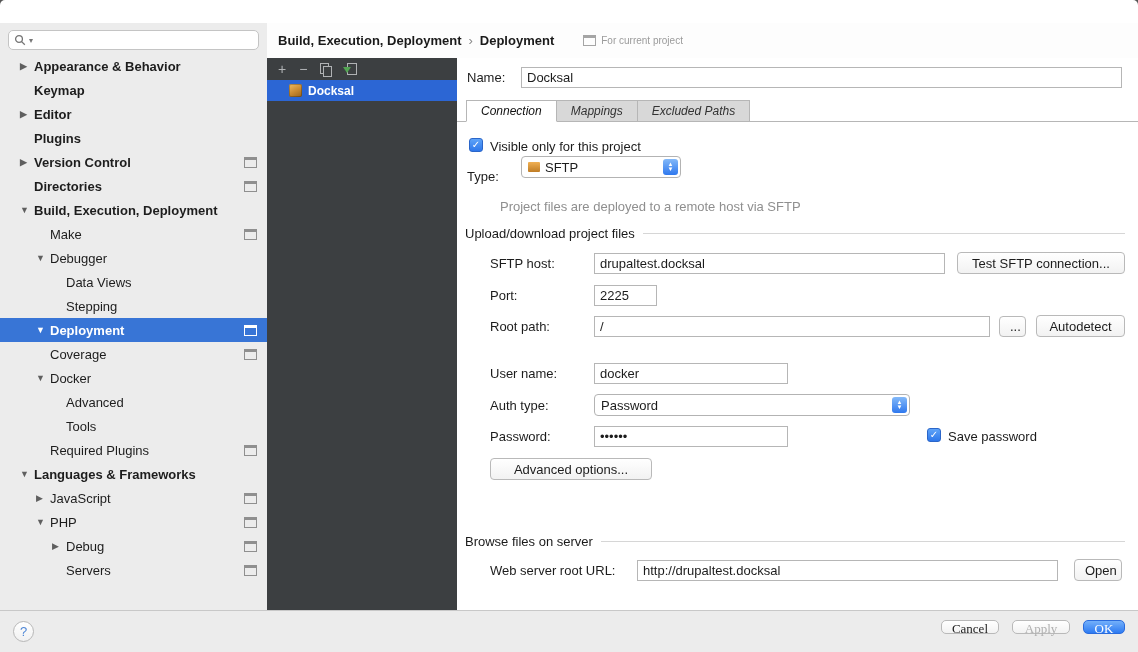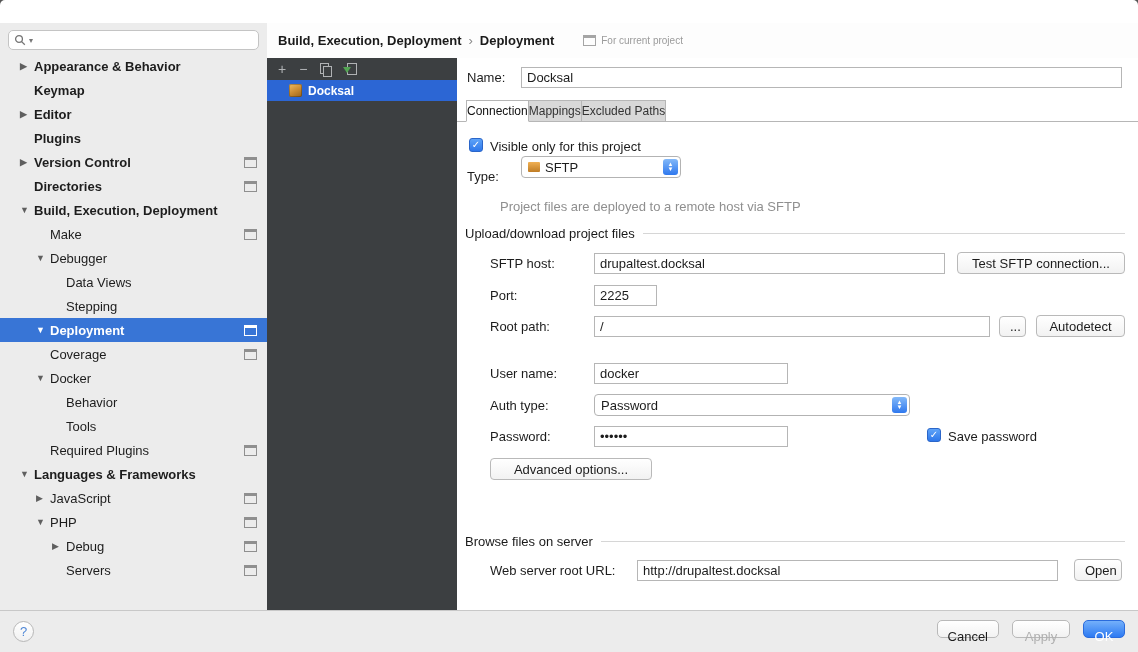--- a/index.html
+++ b/index.html
@@ -43,36 +43,36 @@
   .docksal-ic{width:13px;height:13px;border-radius:2px;background:linear-gradient(150deg,#f2bc60 0%,#c9882f 55%,#96621c 100%);box-shadow:inset 0 0 0 1px rgba(0,0,0,.25);}
   
   .content{position:absolute;left:457px;top:58px;right:0;bottom:42px;background:#fff;}
   .lbl{position:absolute;font-size:13px;line-height:15px;color:#1c1c1c;white-space:nowrap;}
   .txt{position:absolute;height:21px;box-sizing:border-box;border:1px solid #b6b6b6;background:#fff;padding:0 5px;font-family:"Liberation Sans",sans-serif;font-size:13px;color:#1c1c1c;}
   .btn{position:absolute;height:22px;box-sizing:border-box;border:1px solid #b9b9b9;border-radius:4px;background:linear-gradient(#fff,#f2f2f2);font-family:"Liberation Sans",sans-serif;font-size:13px;color:#1c1c1c;padding:0 10px;cursor:default;}
   .combo{position:absolute;height:22px;box-sizing:border-box;border:1px solid #b3b3b3;border-radius:4px;background:#fff;display:flex;align-items:center;gap:5px;padding:0 22px 0 6px;font-size:13px;color:#1c1c1c;}
   .stepper{position:absolute;right:2px;top:2px;bottom:2px;width:15px;border-radius:3px;background:linear-gradient(#83b9f9,#2f78ee);display:flex;flex-direction:column;align-items:center;justify-content:center;color:#fff;}
   .stepper i{font-style:normal;font-size:6px;line-height:5px;}
   .tabs{position:absolute;left:9px;top:42px;display:flex;}
-  .tab{height:22px;box-sizing:border-box;border:1px solid #b6b6b6;background:#d8d8d8;padding:3px 0;font-size:12px;color:#333;margin-left:-1px;position:relative;z-index:1;}
+  .tab{height:22px;box-sizing:border-box;border:1px solid #b6b6b6;background:#d8d8d8;padding:3px 14px;font-size:12px;color:#333;margin-left:-1px;position:relative;z-index:1;font-style:italic;}
   .tab:first-child{margin-left:0;}
   .tab.active{background:#fff;border-bottom-color:#fff;z-index:3;color:#111;}
   .tabline{position:absolute;left:0;right:0;top:63px;height:1px;background:#b6b6b6;z-index:2;}
   .checkbox{position:absolute;width:14px;height:14px;box-sizing:border-box;border:1px solid #2b66c9;border-radius:3px;background:linear-gradient(#5ea3f8,#2e77ea);color:#fff;display:flex;align-items:center;justify-content:center;}
   .checkbox .chk{font-size:10px;line-height:10px;}
   .helptext{position:absolute;font-size:13px;color:#8f8f8f;white-space:nowrap;}
   .section{position:absolute;left:8px;right:13px;display:flex;align-items:center;gap:8px;}
   .sectitle{font-size:13px;color:#1a1a1a;white-space:nowrap;}
   .secline{flex:1;height:1px;background:#d6d6d6;}
   .sftp-ic{width:12px;height:10px;border-radius:1px;background:linear-gradient(#f0b054,#c07d25);flex:0 0 12px;}
   
   .footer{position:absolute;left:0;bottom:0;right:0;height:42px;background:#ececec;border-top:1px solid #c8c8c8;box-sizing:border-box;}
   .helpbtn{position:absolute;left:13px;top:10px;width:21px;height:21px;box-sizing:border-box;border-radius:50%;border:1px solid #b8b8b8;background:linear-gradient(#fff,#f1f1f1);text-align:center;line-height:19px;font-size:13px;color:#4f87d6;}
   .fbtns{position:absolute;right:13px;top:9px;display:flex;gap:13px;}
-  .fbtn{height:14px;min-width:58px;box-sizing:border-box;border:1px solid #b9b9b9;border-radius:5px;background:linear-gradient(#fff,#f2f2f2);font-family:Liberation Sans, sans-serif;font-size:13px;color:#1c1c1c;padding:8px 10px;}
+  .fbtn{height:14px;min-width:58px;box-sizing:border-box;border:1px solid #b9b9b9;border-radius:5px;background:linear-gradient(#fff,#f2f2f2);font-family:Liberation Serif, serif;font-size:13px;color:#1c1c1c;padding:0 10px;}
   .fbtn.disabled{color:#b0b0b0;}
   .fbtn.primary{background:linear-gradient(#74b0fa,#2d7af2);border-color:#2a6bdc;color:#fff;min-width:42px;}
 </style>
 </head>
 <body>
 
 <div class="window">
 
 
   <aside class="sidebar">
@@ -140,21 +140,21 @@
           <span class="arrow"></span>
           <span>Coverage</span>
           <span class="badge"></span>
         </div>
       <div class="trow lvl1">
           <span class="arrow">▼</span>
           <span>Docker</span>
         </div>
       <div class="trow lvl2">
           <span class="arrow"></span>
-          <span>Behavior</span>
+          <span>Advanced</span>
         </div>
       <div class="trow lvl2">
           <span class="arrow"></span>
           <span>Tools</span>
         </div>
       <div class="trow lvl1">
           <span class="arrow"></span>
           <span>Required Plugins</span>
           <span class="badge"></span>
         </div>

